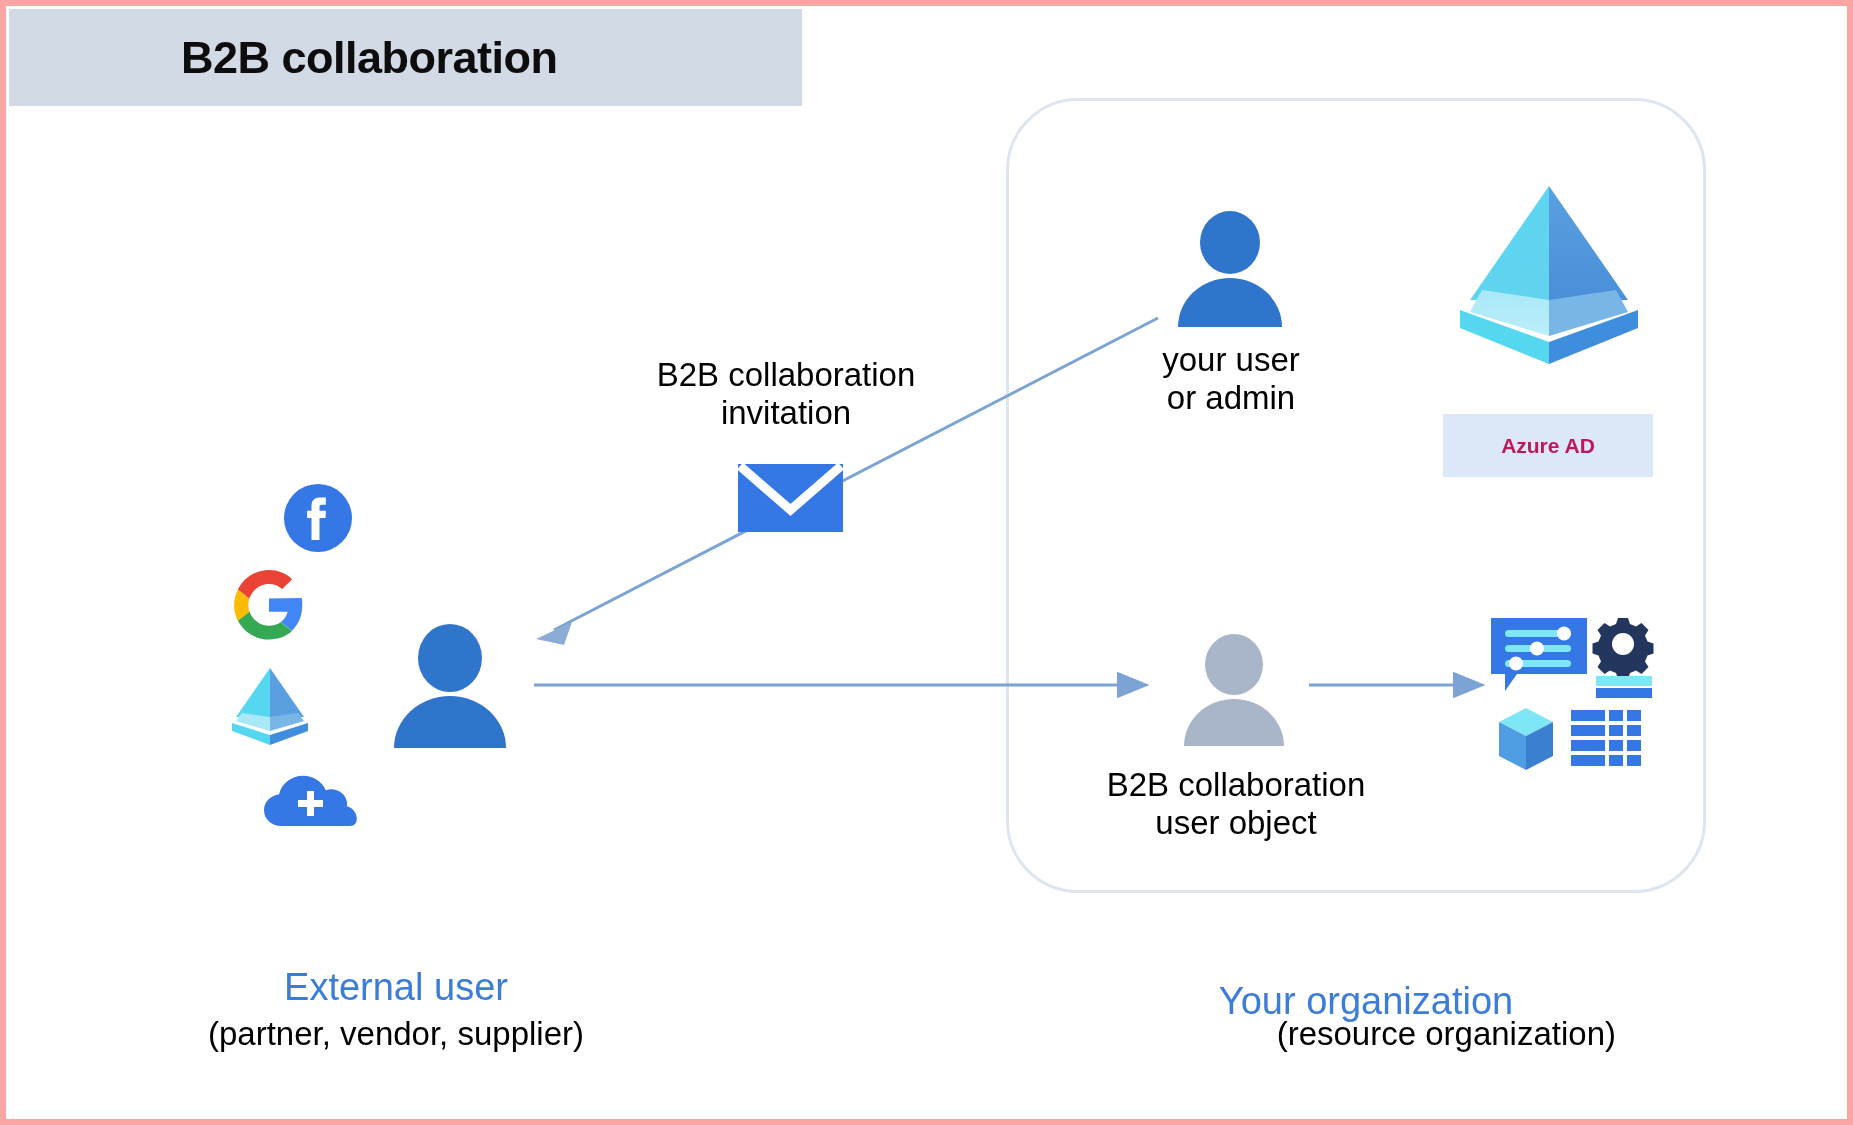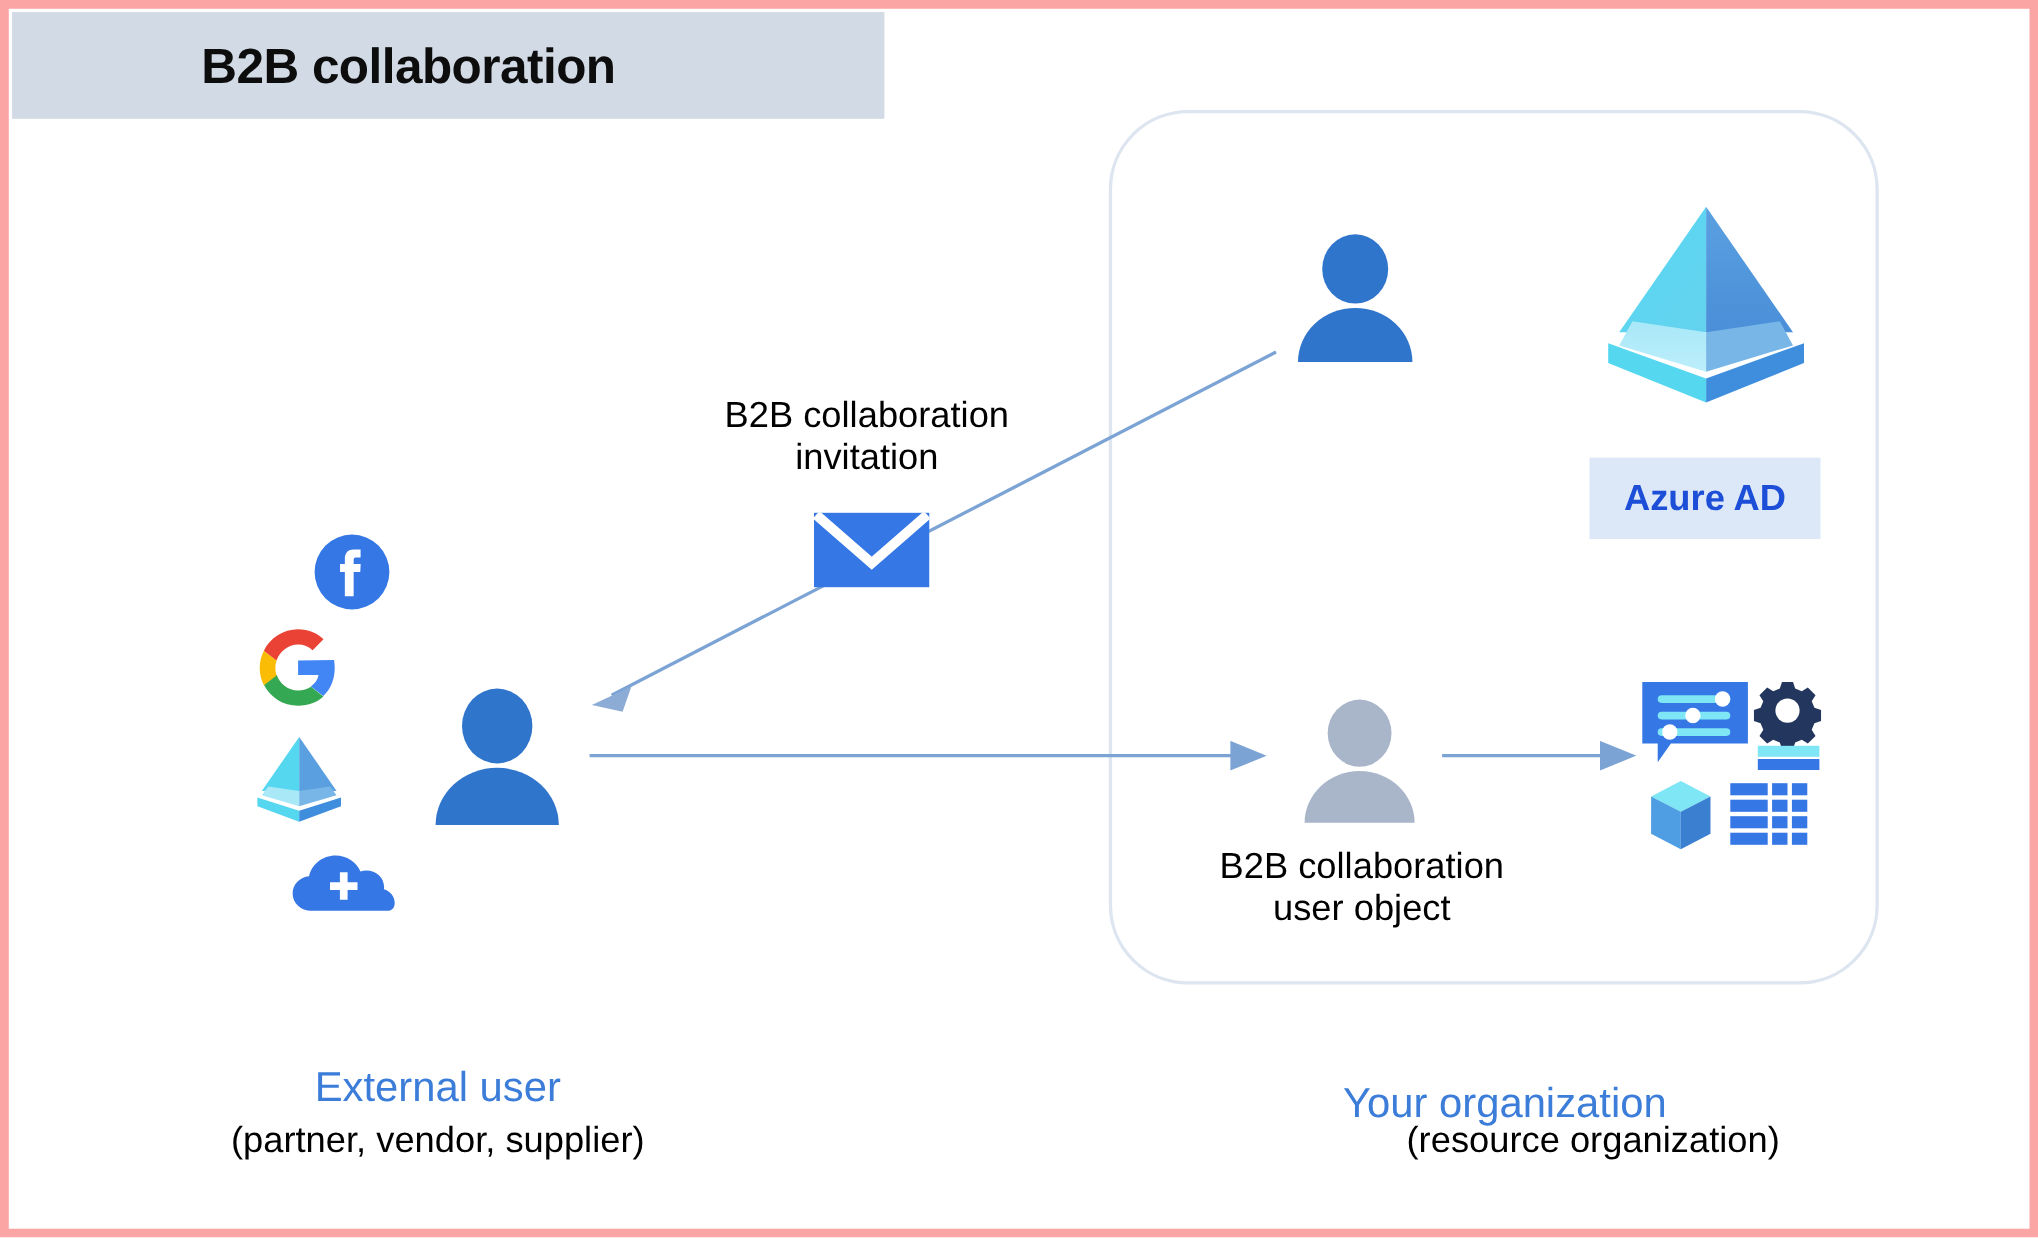--- a/index.html
+++ b/index.html
@@ -12,21 +12,21 @@
     height: 1125px;
     font-family: "Liberation Sans", sans-serif;
     overflow: hidden;
   }
   #canvas {
     position: relative;
     width: 1853px;
     height: 1125px;
     background: #ffffff;
     box-sizing: border-box;
-    border: 8px solid #fca5a5;
+    border: 6px solid #fca5a5;
     overflow: hidden;
   }
 
   
   #title-banner {
     position: absolute;
     left: 3px;
     top: 3px;
     width: 793px;
     height: 97px;
@@ -109,28 +109,28 @@
   #person-b2b { left: 1178px; top: 628px; width: 100px; height: 108px; }
   #person-b2b .head { left: 21px; top: 0; width: 58px; height: 61px; background: #a9b6c9; }
   #person-b2b .body { left: 0; top: 65px; width: 100px; height: 47px; background: #a9b6c9; }
 
   
   #azure-ad-label {
     position: absolute;
     left: 1437px;
     top: 408px;
     width: 210px;
-    height: 74px;
+    height: 63px;
     background: #dce7f7;
     display: flex;
     align-items: center;
     justify-content: center;
-    font-size: 33px;
+    font-size: 21px;
     font-weight: bold;
-    color: #1d4ed8;
+    color: #be185d;
     box-sizing: border-box;
   }
 
   
   #vector-layer {
     position: absolute;
     left: 0;
     top: 0;
     width: 1853px;
     height: 1125px;
@@ -289,20 +289,22 @@
     <div class="head"></div>
     <div class="body"></div>
   </div>
 
   <div id="azure-ad-label">Azure AD</div>
 
   <div class="txt" style="left:600px; top:350px; width:360px;">B2B collaboration
 invitation</div>
 
 
+  <div class="txt" style="left:1115px; top:335px; width:220px;">your user
+or admin</div>
 
   <div class="txt" style="left:1045px; top:760px; width:370px;">B2B collaboration
 user object</div>
 
   <div class="txt sub-label" style="left:155px; top:1010px; width:470px;">(partner, vendor, supplier)</div>
   <div class="txt blue-head" style="left:155px; top:960px; width:470px;">External user</div>
 
   <div class="txt blue-head" style="left:1110px; top:958px; width:500px;margin-top:16px;">Your organization</div>
   <div class="txt sub-label" style="left:1110px; top:1010px; width:500px;text-align:right;">(resource organization)</div>
 

